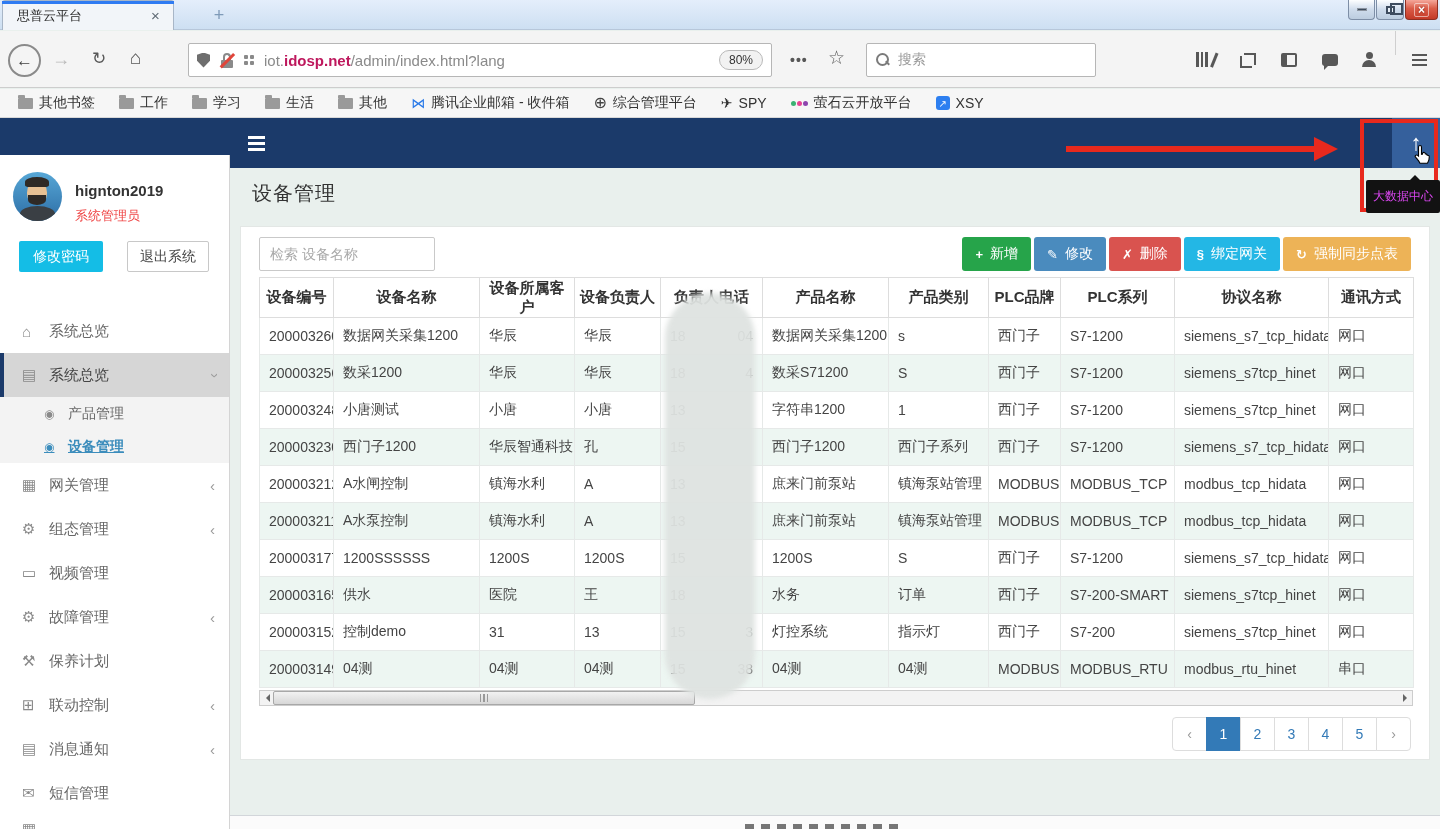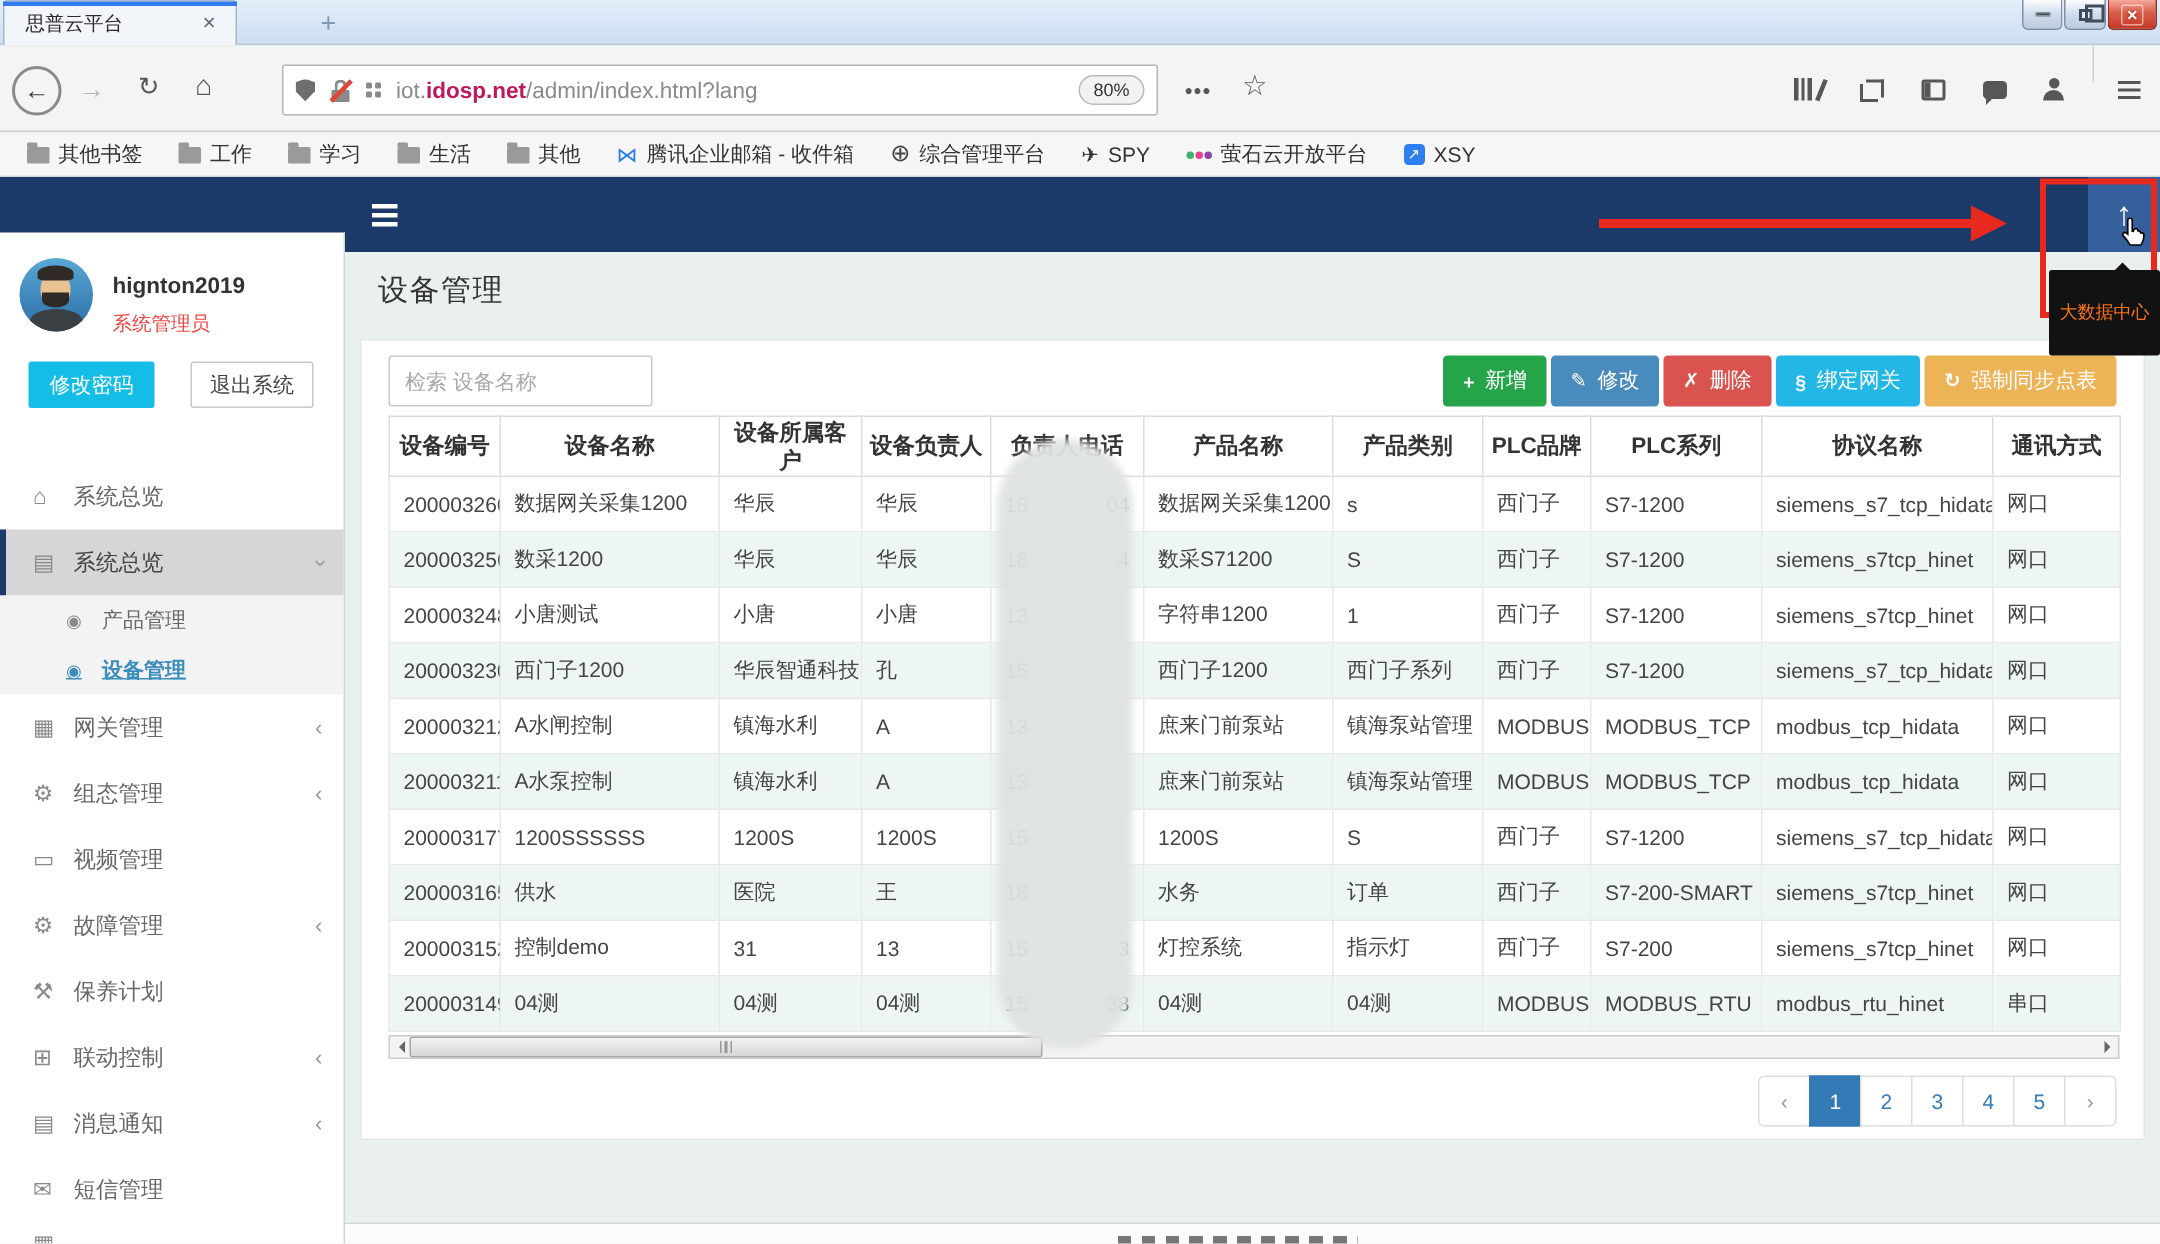--- a/index.html
+++ b/index.html
@@ -3,21 +3,21 @@
 <meta charset="utf-8">
 <style>
   * { box-sizing: border-box; margin: 0; padding: 0; }
   html,body { width:1440px; height:829px; }
   body { font-family:"Liberation Sans","DejaVu Sans",sans-serif; overflow:hidden; background:#e9f0ed; position:relative; }
   #root { position:absolute; inset:0; }
 
   
   .titlebar { position:absolute; left:0; top:0; width:1440px; height:30px;
     background:linear-gradient(#e4eefb,#cddff2); border-bottom:1px solid #b7c7da; }
-  .tab { position:absolute; left:2px; top:0; width:156px; height:30px; background:#f2f5f9;
+  .tab { position:absolute; left:2px; top:0; width:172px; height:30px; background:#f2f5f9;
     border:1px solid #a8b6c7; border-bottom:none; border-radius:3px 3px 0 0; display:flex; align-items:center; }
   .tab-topline { position:absolute; left:-1px; top:0; right:-1px; height:3px; background:#2f7bf2; }
   .tab-title { font-size:13px; color:#2b2b2b; padding-left:14px; flex:1; }
   .tab-close { width:22px; color:#5f6a75; font-size:15px; cursor:default; }
   .newtab { position:absolute; left:206px; top:4px; width:26px; height:23px; color:#7e9ab8;
     font-size:18px; text-align:center; line-height:22px; border-radius:3px; }
   .winbtns { position:absolute; right:2px; top:0; display:flex; }
   .wb { height:20px; border:1px solid #7d8ea6; border-top:none; border-radius:0 0 4px 4px;
     background:linear-gradient(#fdfeff,#cfdcec 50%,#bccddf); display:flex; align-items:center; justify-content:center; margin-left:1px; }
   .wb.min{width:27px} .wb.max{width:28px} .wb.close{width:33px;
@@ -158,21 +158,21 @@
     display:flex; align-items:center; justify-content:center; }
   .pg.nav { color:#999; }
   .pg.first { border-radius:4px 0 0 4px; margin-left:0; }
   .pg.last { border-radius:0 4px 4px 0; }
   .pg.active { background:#337ab7; border-color:#337ab7; color:#fff; }
 
   
   .red-line { position:absolute; left:1066px; top:146px; width:252px; height:6px; background:#e8291d; z-index:20; }
   .red-head { position:absolute; left:1314px; top:137px; width:0; height:0; border:12px solid #0000; border-left:24px solid #e8291d; z-index:20; }
   .red-rect { position:absolute; left:1360px; top:119px; width:78px; height:93px; border:4px solid #e8291d; z-index:21; }
-  .tooltip { position:absolute; left:1366px; top:180px; background:#121212; color:#f97316; font-size:12px; padding:20px 7px; border-radius:2px; z-index:22; }
+  .tooltip { position:absolute; left:1366px; top:180px; background:#121212; color:#d946ef; font-size:12px; padding:8px 7px; border-radius:2px; z-index:22; }
   .tooltip:before { content:""; position:absolute; left:44px; top:-5px; border:5px solid #0000; border-bottom:5px solid #121212; border-top:none; }
   .cursor-svg { position:absolute; left:1412px; top:144px; z-index:23; }
 
   .footer { position:absolute; left:230px; top:815px; width:1210px; height:14px; background:#fbfbfb; border-top:1px solid #d2d6da; }
   .footer .smudge { position:absolute; left:515px; top:8px; width:160px; height:6px; opacity:.75;
     background:repeating-linear-gradient(90deg,#4a4a4a 0 9px,#0000 9px 16px); }
 </style>
 </head>
 <body>
 
@@ -214,20 +214,24 @@
           <i></i>
           <i></i>
           <i></i>
           <i></i>
         </span>
       <span class="urltext"><span>iot.</span><b>idosp.net</b><span>/admin/index.html?lang</span><span class="urlfade"></span></span>
       <span class="zoompill">80%</span>
     </div>
     <div class="dots">•••</div>
     <div class="star">☆</div>
+    <div class="searchbox">
+      <span class="mag"></span>
+      <span class="search-ph">搜索</span>
+    </div>
     <div class="ticons" style="left:1196px">
         <span class="lib">
           <i></i>
           <i></i>
           <i></i>
           <i></i>
         </span>
       </div>
     <div class="ticons" style="left:1240px">
         <span class="cropico"></span>

